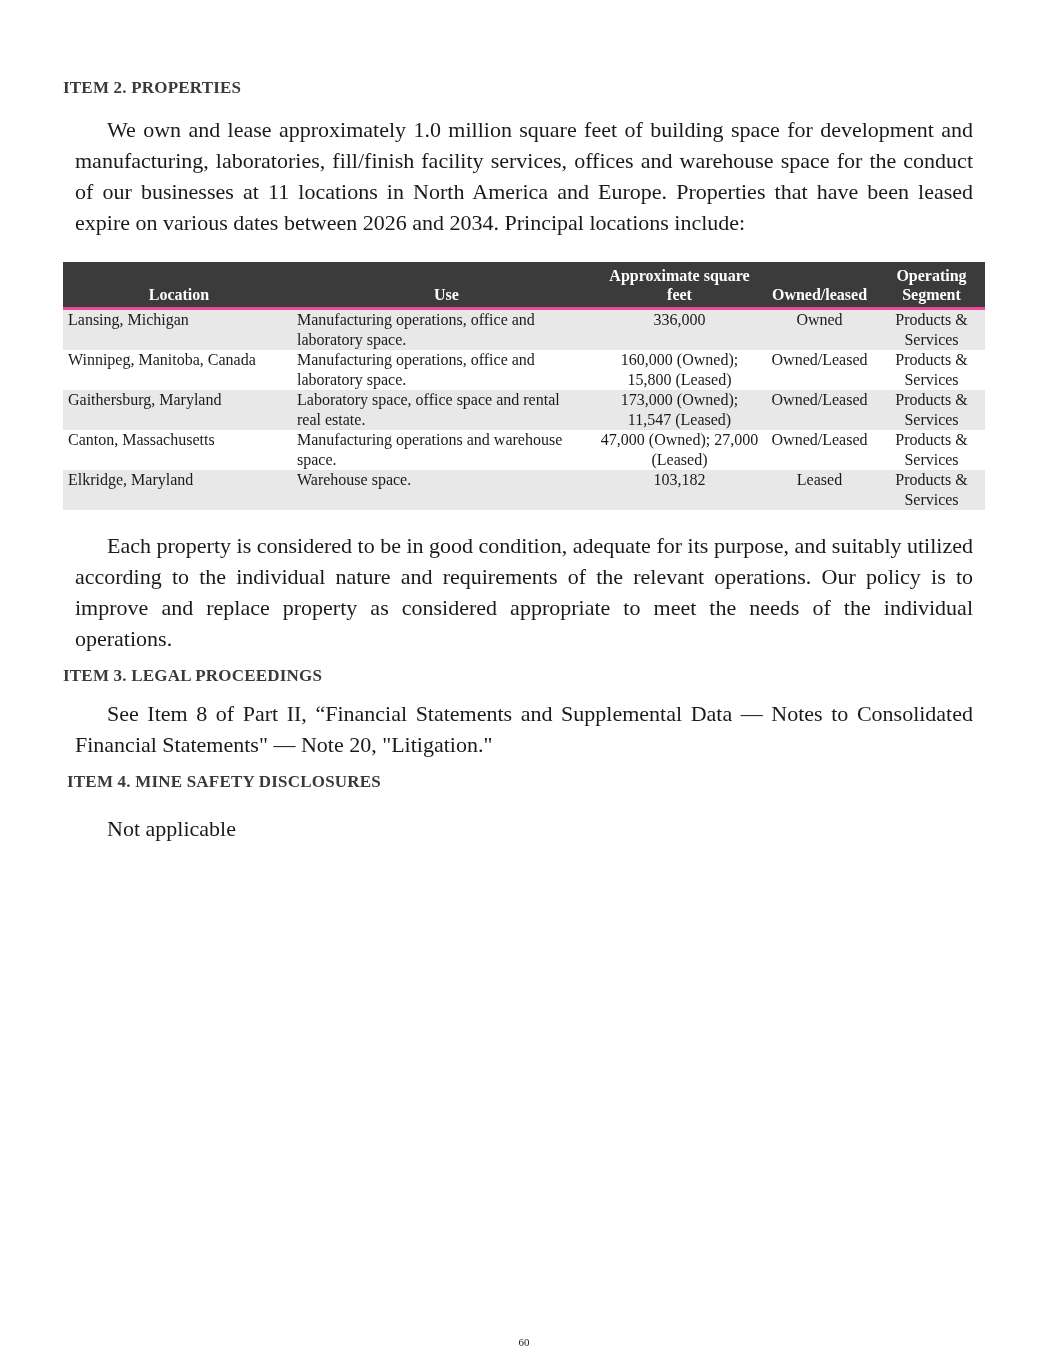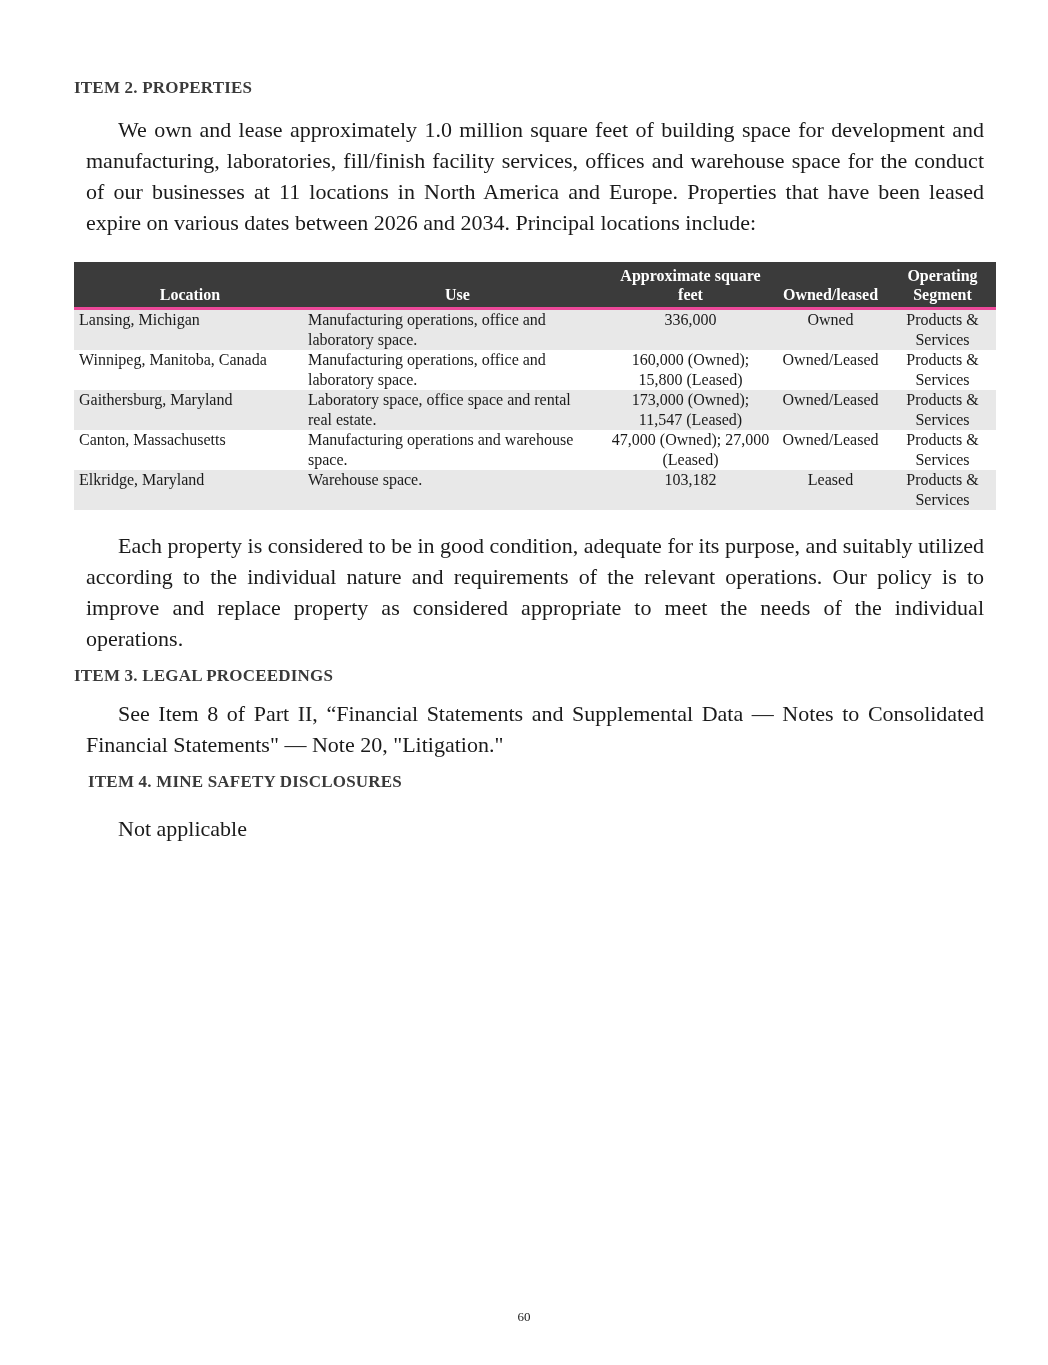--- a/index.html
+++ b/index.html
@@ -4,56 +4,56 @@
 <style>
   html, body { margin:0; padding:0; background:#ffffff; }
   .page {
     position:relative;
     width:1048px; height:1365px;
     background:#ffffff;
     font-family:"Liberation Serif","DejaVu Serif",serif;
     color:#1a1a1a;
     overflow:hidden;
   }
-  .content { position:absolute; left:74px; top:0; width:922px; }
+  .content { position:absolute; left:63px; top:0; width:922px; }
   .spacer-top { height:78px; }
   .section-heading {
     font-size:17px; font-weight:bold; color:#3a3a3a;
     margin:0 0 16px 0; letter-spacing:0.2px;
   }
   p.body { font-size:22px; line-height:31px; margin:12px; }
   .just { text-align:justify; }
   .ind { text-indent:32px; }
   .mb-intro { margin-bottom:0; }
   .mb-cond { margin-bottom:18px; }
   .mb-legal { margin-bottom:21px; }
   .h3m { margin:0 0 4px 0; }
-  .h4m { margin:0 0 21px 14px; }
+  .h4m { margin:0 0 21px 4px; }
 
   table.props {
     width:922px; border-collapse:collapse; table-layout:fixed;
     margin:24px 0 20px 0;
     font-size:16px; line-height:20px;
   }
   table.props thead th {
     background:#3b3b3b; color:#ffffff; font-weight:bold;
     vertical-align:bottom; text-align:center;
     padding:4px 2px 3px 2px;
     border-bottom:3px solid #ec4899;
     font-size:16px; line-height:19px;
   }
   table.props tbody td { vertical-align:top; padding:0 2px; }
   table.props td.loc { text-align:left; padding-left:5px; }
   table.props td.use { text-align:left; padding-right:16px; }
   table.props td.num, table.props td.own, table.props td.seg { text-align:center; }
   table.props tr.alt { background:#e8e8e8; }
 
   .page-number {
-    position:absolute; left:0; right:0; bottom:40px;
-    text-align:center; font-size:13px; color:#1a1a1a;
+    position:absolute; left:0; right:0; bottom:17px;
+    text-align:center; font-size:11px; color:#1a1a1a;
   }
 </style>
 </head>
 <body>
 
 <div class="page">
   <div class="content">
     <div class="spacer-top"></div>
 
     <h1 class="section-heading">ITEM 2. PROPERTIES</h1>

